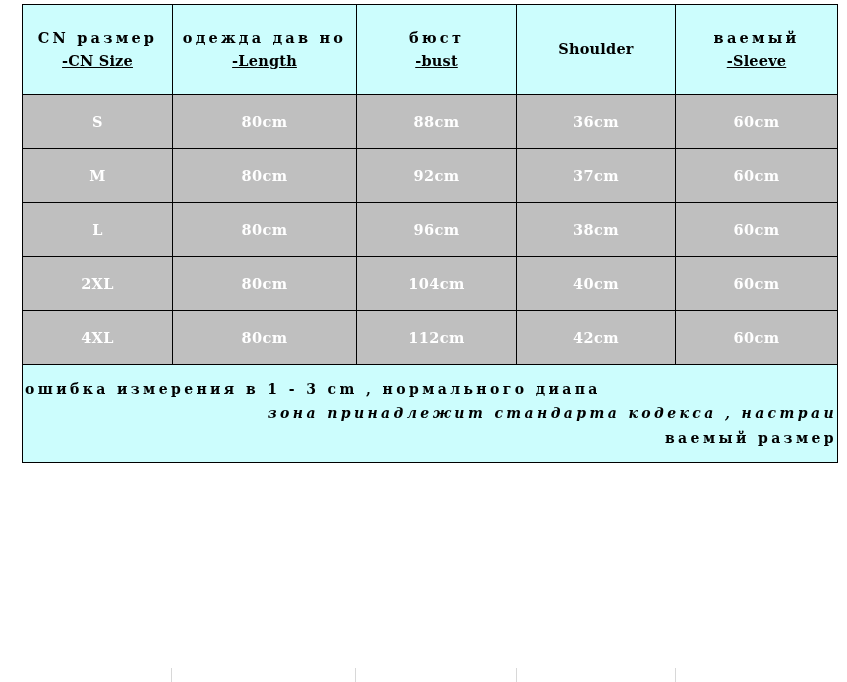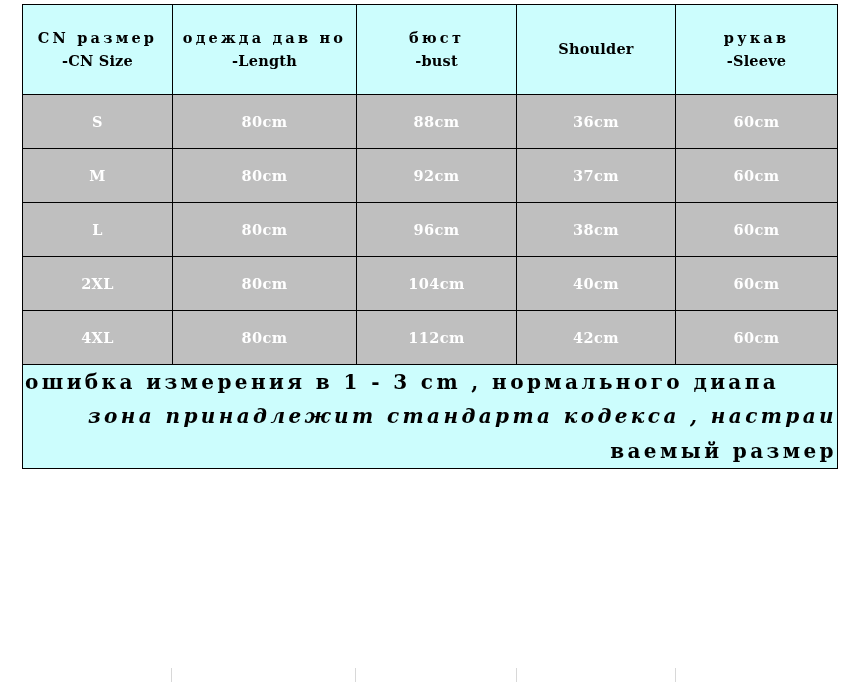--- a/index.html
+++ b/index.html
@@ -59,38 +59,39 @@
     padding: 2px 6px;
   }
   .hdr-cy {
     letter-spacing: 3.2px;
   }
   .hdr-lat {
     letter-spacing: 0.2px;
   }
   .hdr-line2 {
     display: block;
+    text-decoration: underline;
   }
 
   
   tbody td {
     background: #bfbfbf;
     color: #ffffff;
     height: 53px;
     font-size: 14.5px;
     font-weight: bold;
     letter-spacing: 0.4px;
   }
 
   
   tfoot td {
     background: #ccfdfd;
     color: #000000;
     height: 97px;
-    font-size: 20px;
+    font-size: 14px;
     font-weight: bold;
     letter-spacing: 3.4px;
     line-height: 1.72;
     padding: 4px 10px;
     text-align: center;
   }
   tfoot .note-line { display: block; }
   tfoot .note-l1 { text-align: left; padding-left: 2px; }
   tfoot .note-l2 { text-align: right; padding-left: 2px; font-style: italic; }
   tfoot .note-l3 { text-align: right; }
@@ -126,21 +127,21 @@
         <span class="hdr-lat hdr-line2">-Length</span>
       </th>
       <th>
         <span class="hdr-cy">бюст</span>
         <span class="hdr-lat hdr-line2">-bust</span>
       </th>
       <th>
         <span class="hdr-lat">Shoulder</span>
       </th>
       <th>
-        <span class="hdr-cy">рукав</span>
+        <span class="hdr-cy">ваемый</span>
         <span class="hdr-lat hdr-line2">-Sleeve</span>
       </th>
     </tr>
   </thead>
 
   <tbody id="table-body">
       <tr>
         <td>S</td>
         <td>80cm</td>
         <td>88cm</td>

